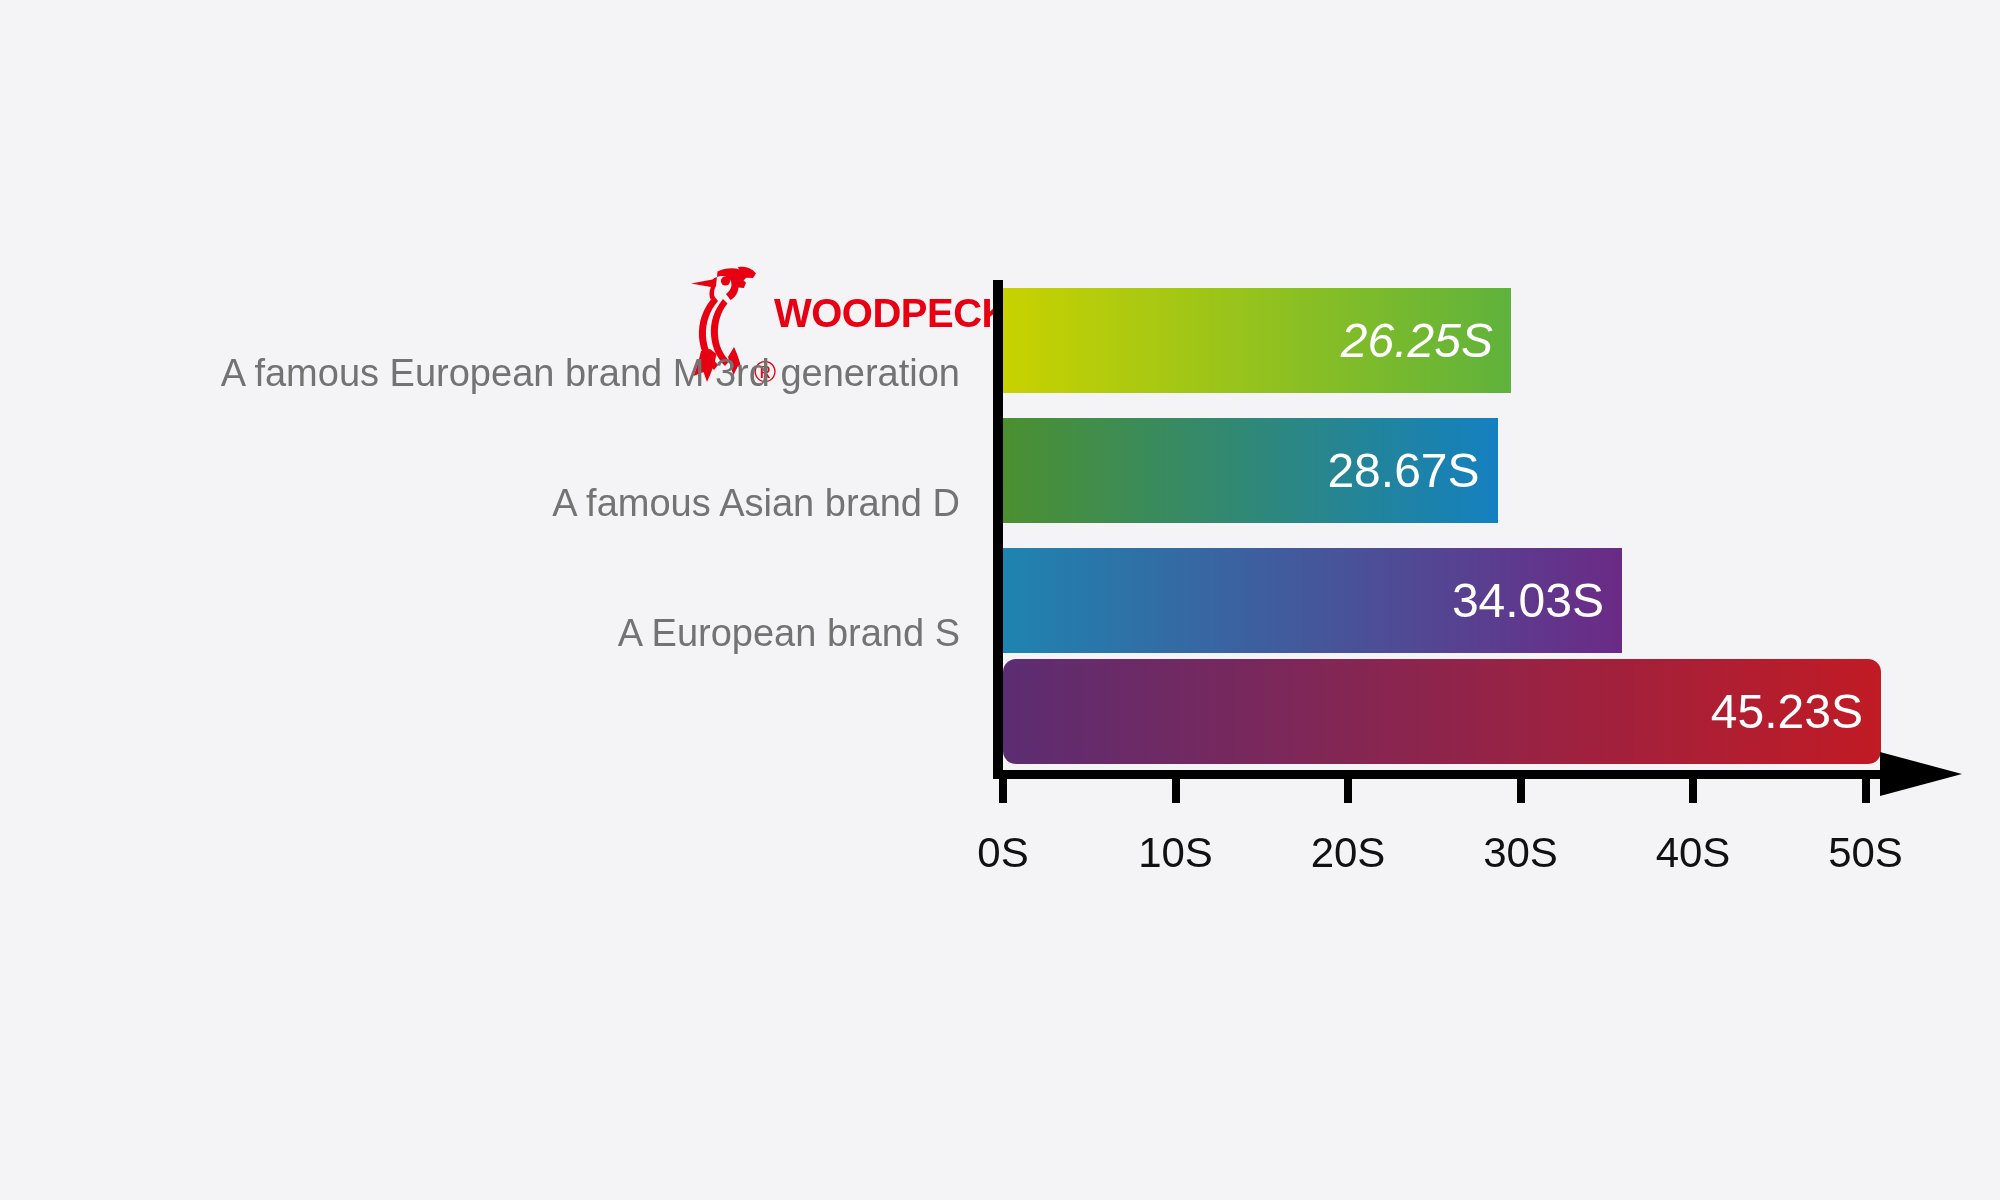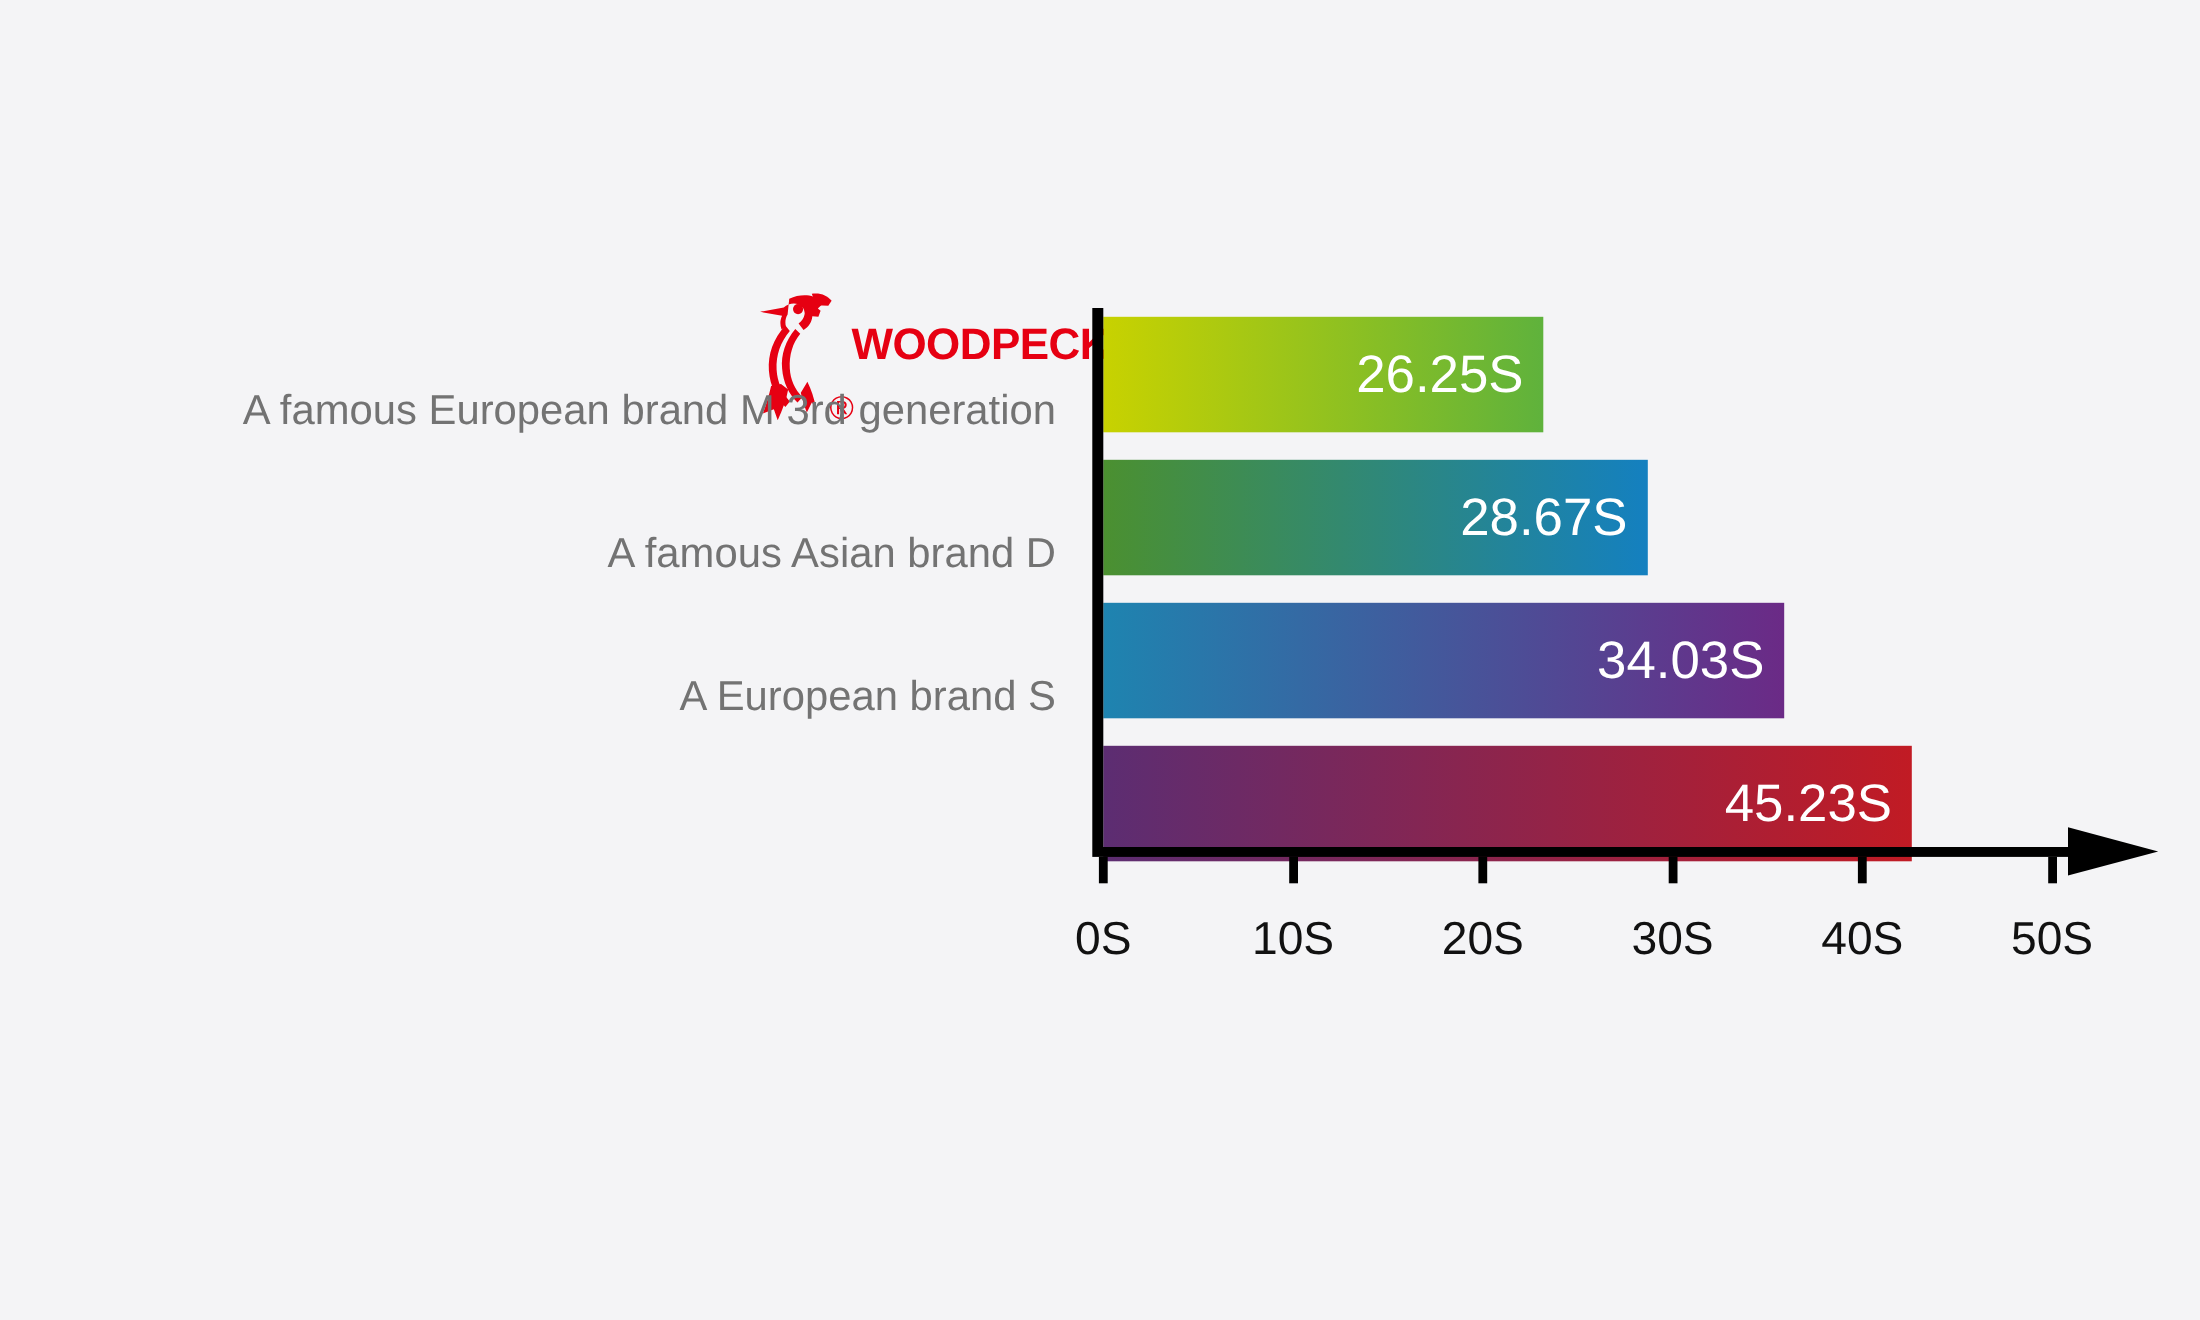--- a/index.html
+++ b/index.html
@@ -162,30 +162,30 @@
       </svg>
     </div>
     <div class="logo-word">WOODPECKER</div>
     <div class="logo-reg">®</div>
   </div>
 
   <div class="cat-label" style="top:352px;">A famous European brand M 3rd generation</div>
   <div class="cat-label" style="top:612px;">A European brand S</div>
   <div class="cat-label" style="top:482px;">A famous Asian brand D</div>
 
-  <div class="bar" id="bar0" style="top: 288px; width: 400px; background: linear-gradient(to right, rgb(200, 210, 0), rgb(95, 178, 60));">
+  <div class="bar" id="bar0" style="top: 288px; width: 508px; background: linear-gradient(to right, rgb(200, 210, 0), rgb(95, 178, 60)); font-style: italic;">
     <span class="bar-value">26.25S</span>
   </div>
   <div class="bar" id="bar1" style="top: 418px; width: 494.558px; background: linear-gradient(to right, rgb(75, 144, 48), rgb(20, 128, 192));">
     <span class="bar-value">28.67S</span>
   </div>
   <div class="bar" id="bar2" style="top: 548px; width: 587.018px; background: linear-gradient(to right, rgb(30, 132, 176), rgb(107, 42, 134)); padding-left: 32px;">
     <span class="bar-value">34.03S</span>
   </div>
-  <div class="bar" id="bar3" style="top: 678px; width: 735px; background: linear-gradient(to right, rgb(92, 45, 114), rgb(193, 27, 36));">
+  <div class="bar" id="bar3" style="top: 659px; width: 878px; background: linear-gradient(to right, rgb(92, 45, 114), rgb(193, 27, 36)); border-radius: 13px;">
     <span class="bar-value">45.23S</span>
   </div>
 
   <div class="y-axis"></div>
   <div class="x-axis"></div>
   <div class="x-arrow"></div>
 
   <div id="ticks">
       <div class="tick" style="left: 999px;"></div>
       <div class="tick-label" style="left: 1003px;">0S</div>

